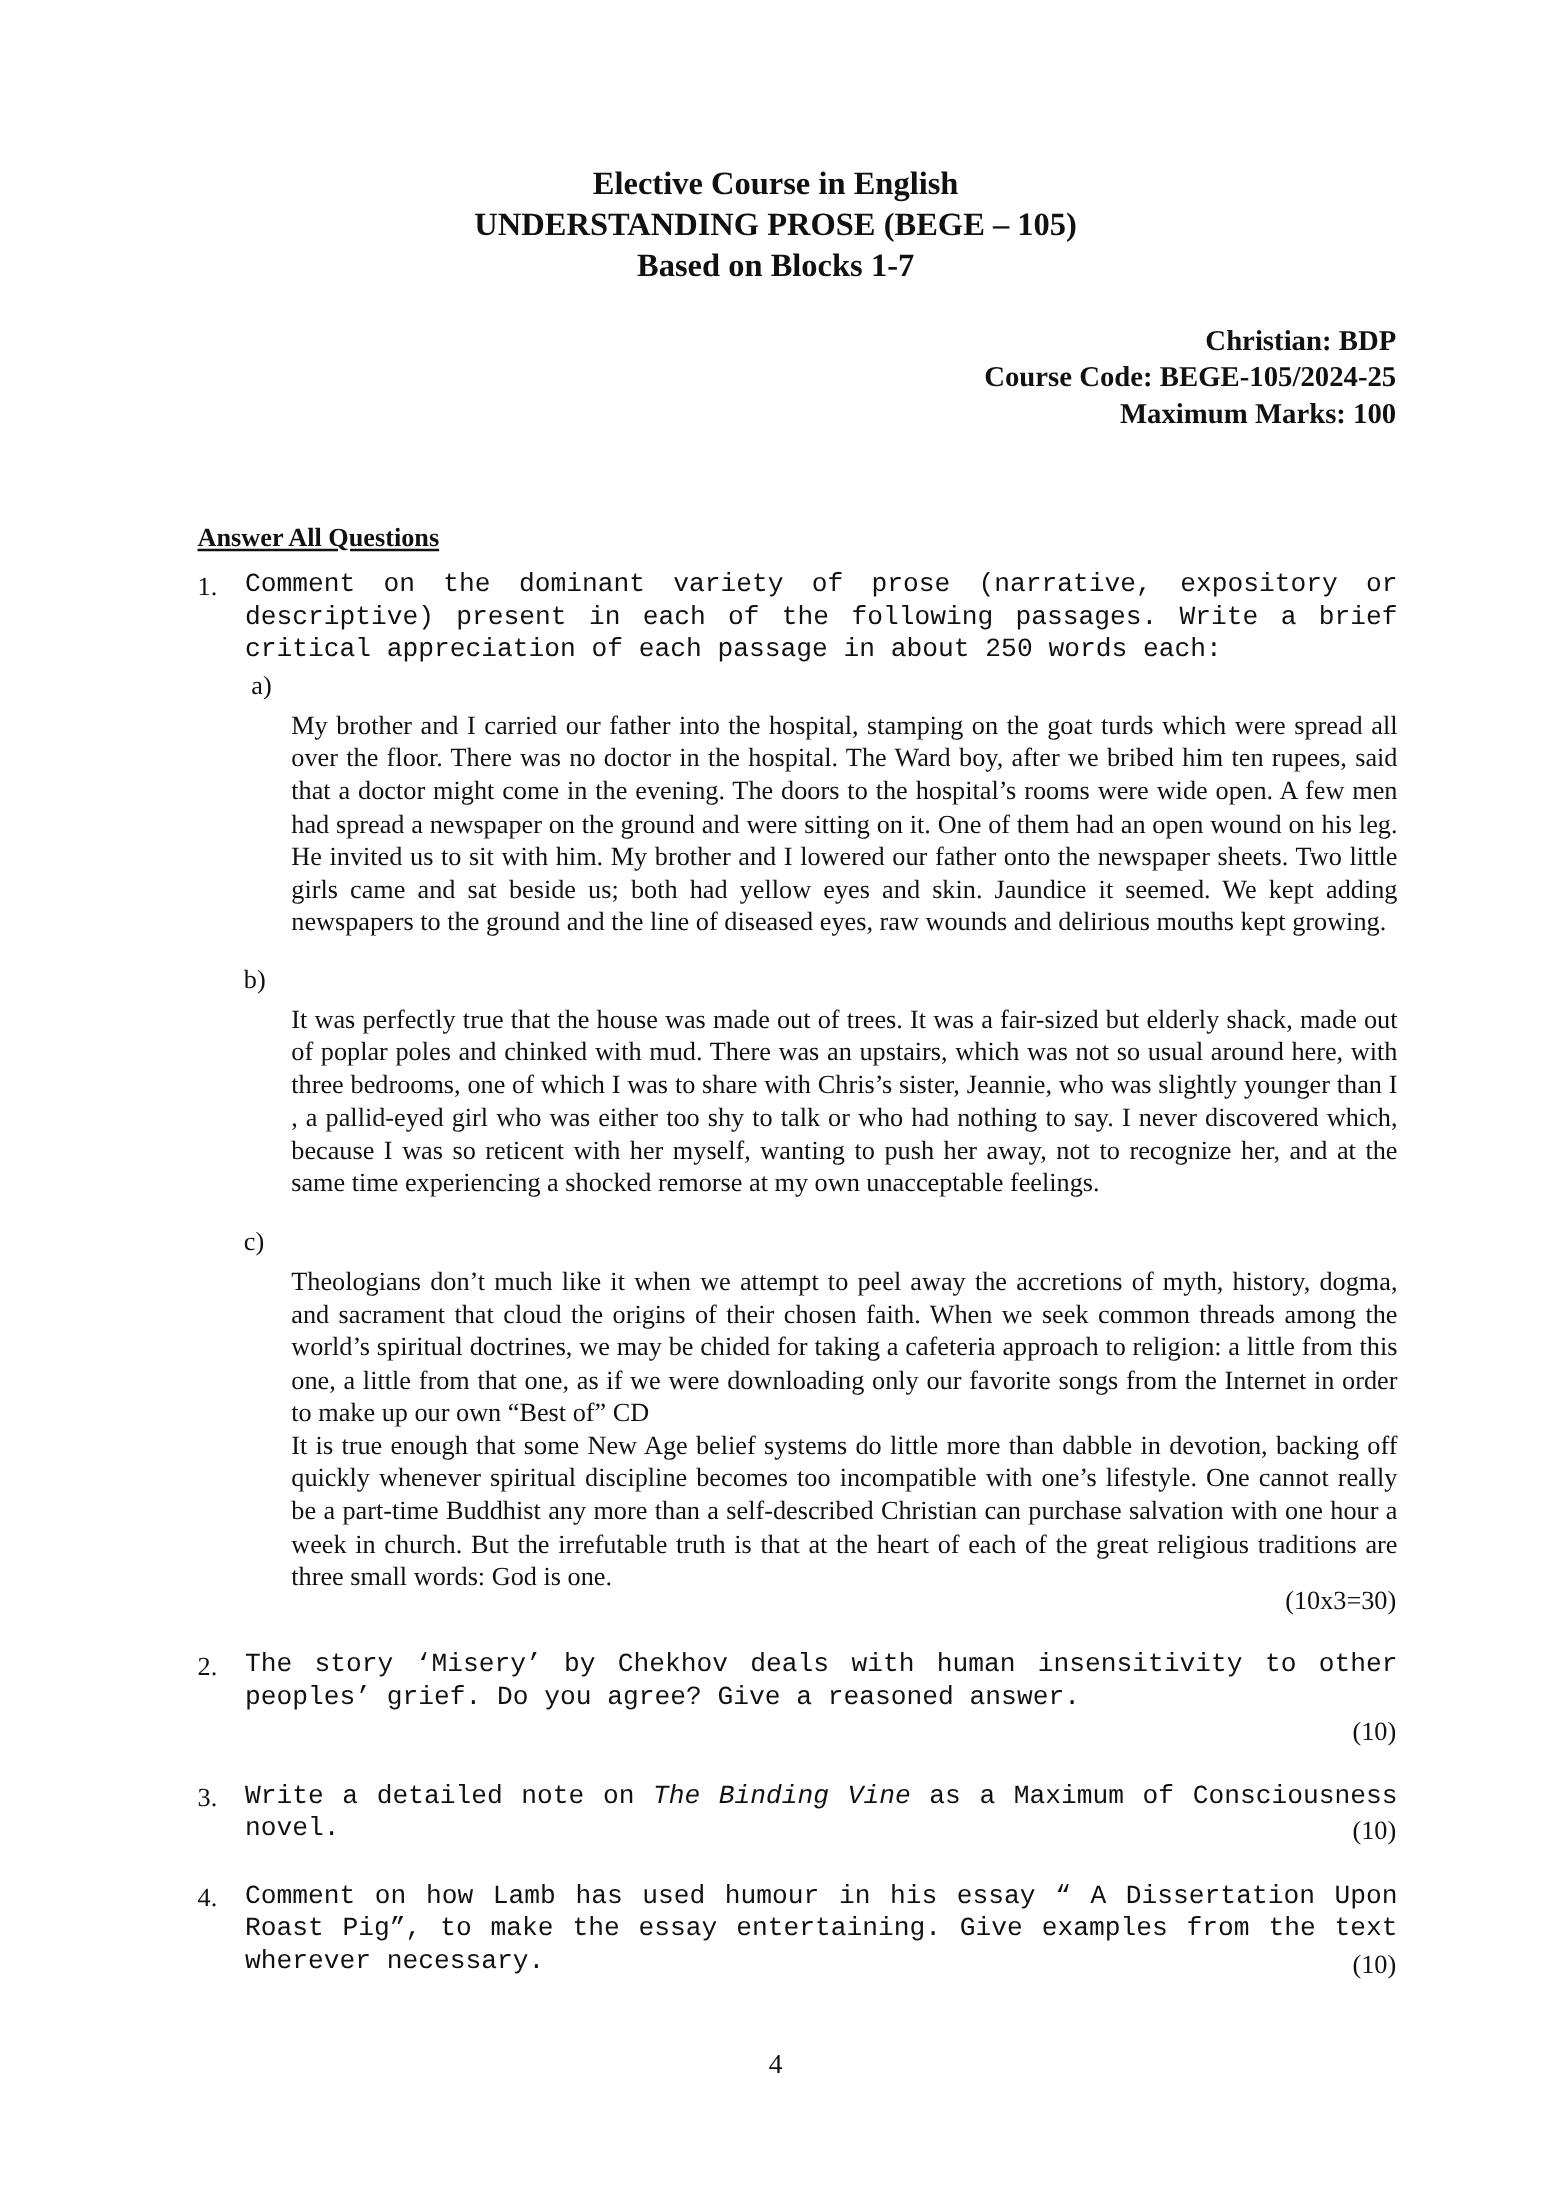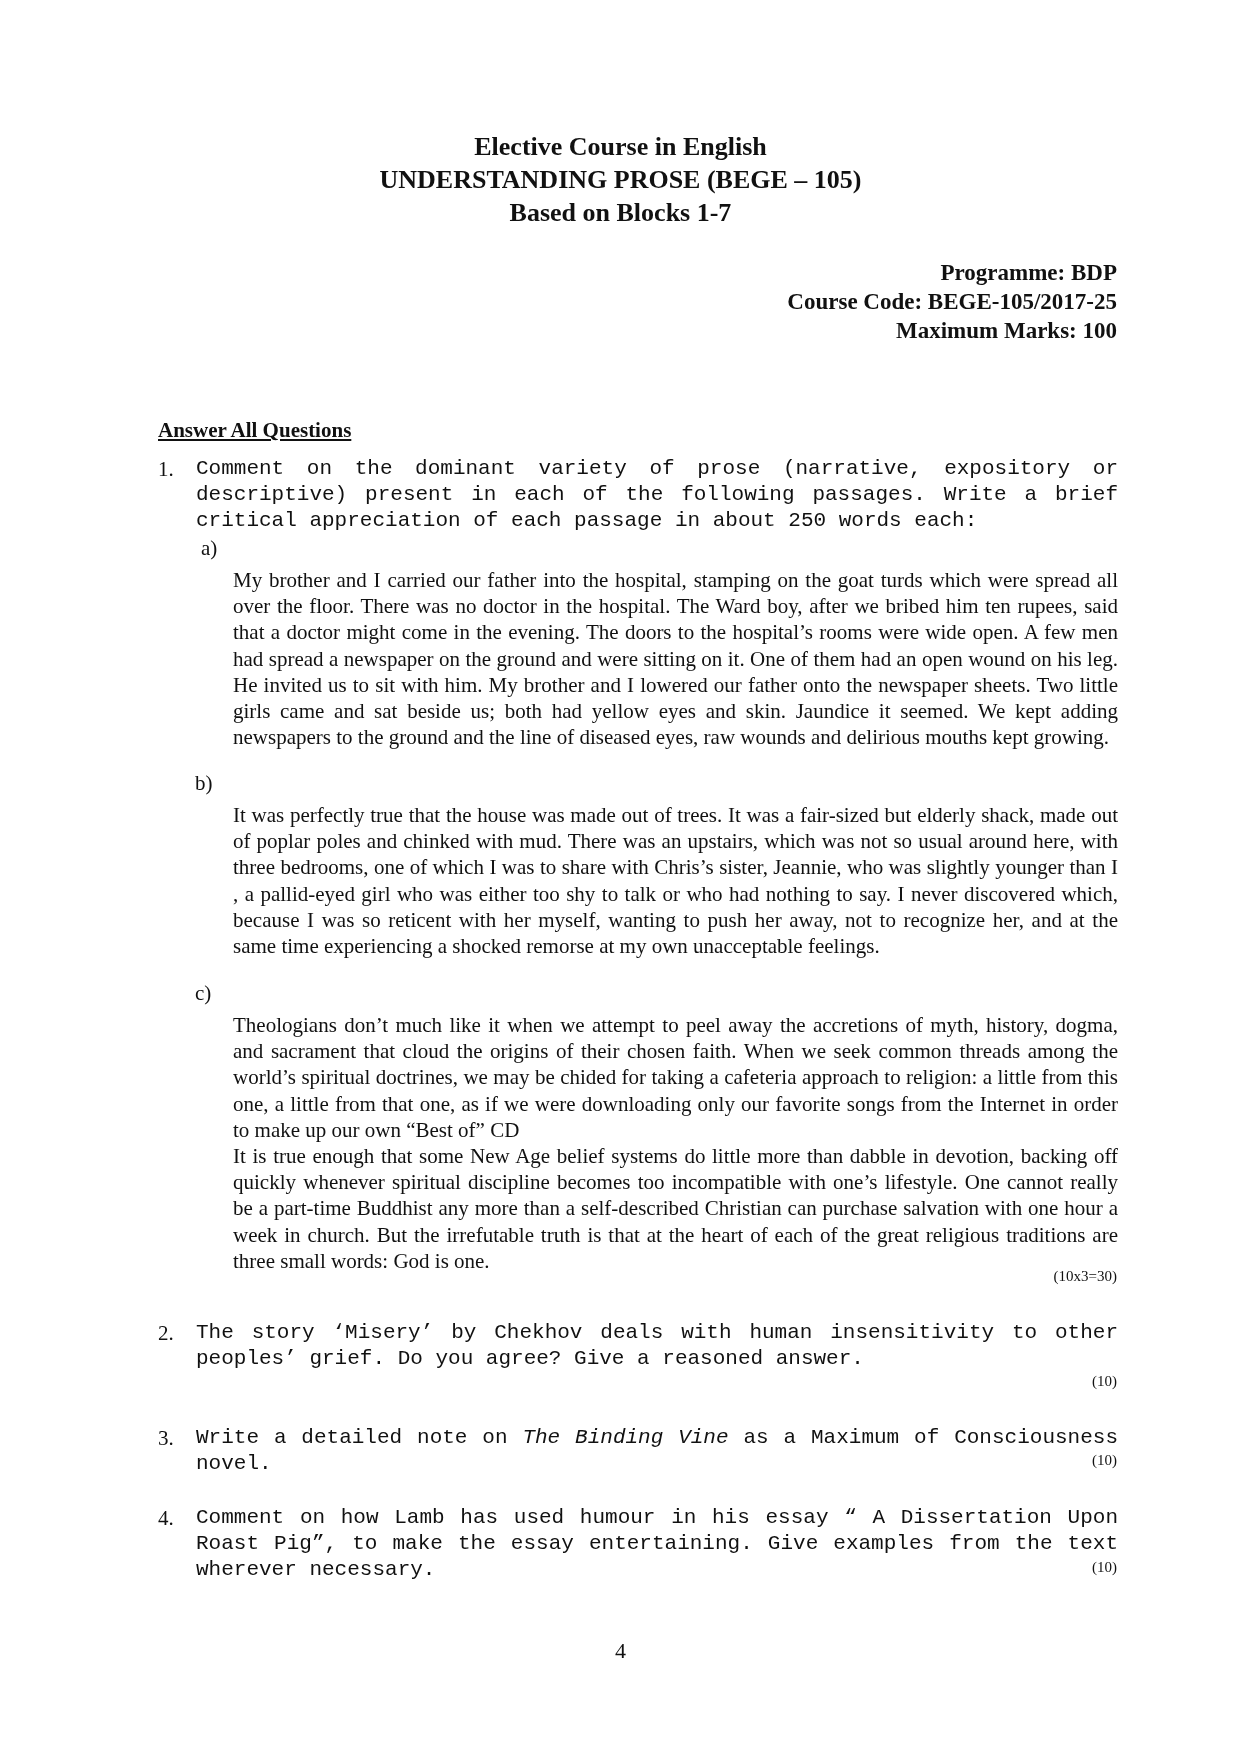--- a/index.html
+++ b/index.html
@@ -13,39 +13,39 @@
   .instruction { position: absolute; top: 399px; left: 158px; font-weight: bold;
                  font-size: 21px; text-decoration: underline; margin-top: 19px; }
   .body-text { font-size: 21px; line-height: 26.2px; }
   .q { position: absolute; left: 158px; width: 960px; }
   .q .num { position: absolute; left: 0; top: 0; }
   .q .qtext { margin-left: 38px; text-align: justify; font-family: Liberation Mono, monospace; }
   .passage { position: absolute; left: 195px; width: 923px; }
   .passage .lbl { position: absolute; left: 0; top: 0; }
   .passage .ptext { margin-left: 38px; text-align: justify; margin-top: 32px; }
   .passage .ptext p { margin: 0; text-align: justify; }
-  .marks { position: absolute; right: 124px; font-size: 15px; }
+  .marks { position: absolute; right: 124px; font-size: 21px; }
   .pagenum { position: absolute; top: 1638px; left: 0; width: 1241px; text-align: center; font-size: 22px; }
   .lbl-a { left: 6px !important; }
   em { font-style: italic; }
 </style>
 </head>
 <body>
 
 <div class="page">
 
   <div class="title-block">
     <div>Elective Course in English</div>
     <div>UNDERSTANDING PROSE (BEGE – 105)</div>
     <div>Based on Blocks 1-7</div>
   </div>
 
   <div class="meta-block">
-    <div>Programme: BDP</div>
-    <div>Course Code: BEGE-105/2017-25</div>
+    <div>Christian: BDP</div>
+    <div>Course Code: BEGE-105/2024-25</div>
     <div>Maximum Marks: 100</div>
   </div>
 
   <div class="instruction">Answer All Questions</div>
 
   <div class="q body-text" style="top:456px;">
     <span class="num">1.</span>
     <div class="qtext">Comment on the dominant variety of prose (narrative, expository or descriptive) present in each of the following passages.  Write a brief critical appreciation of each passage in about 250 words each:</div>
   </div>
 

